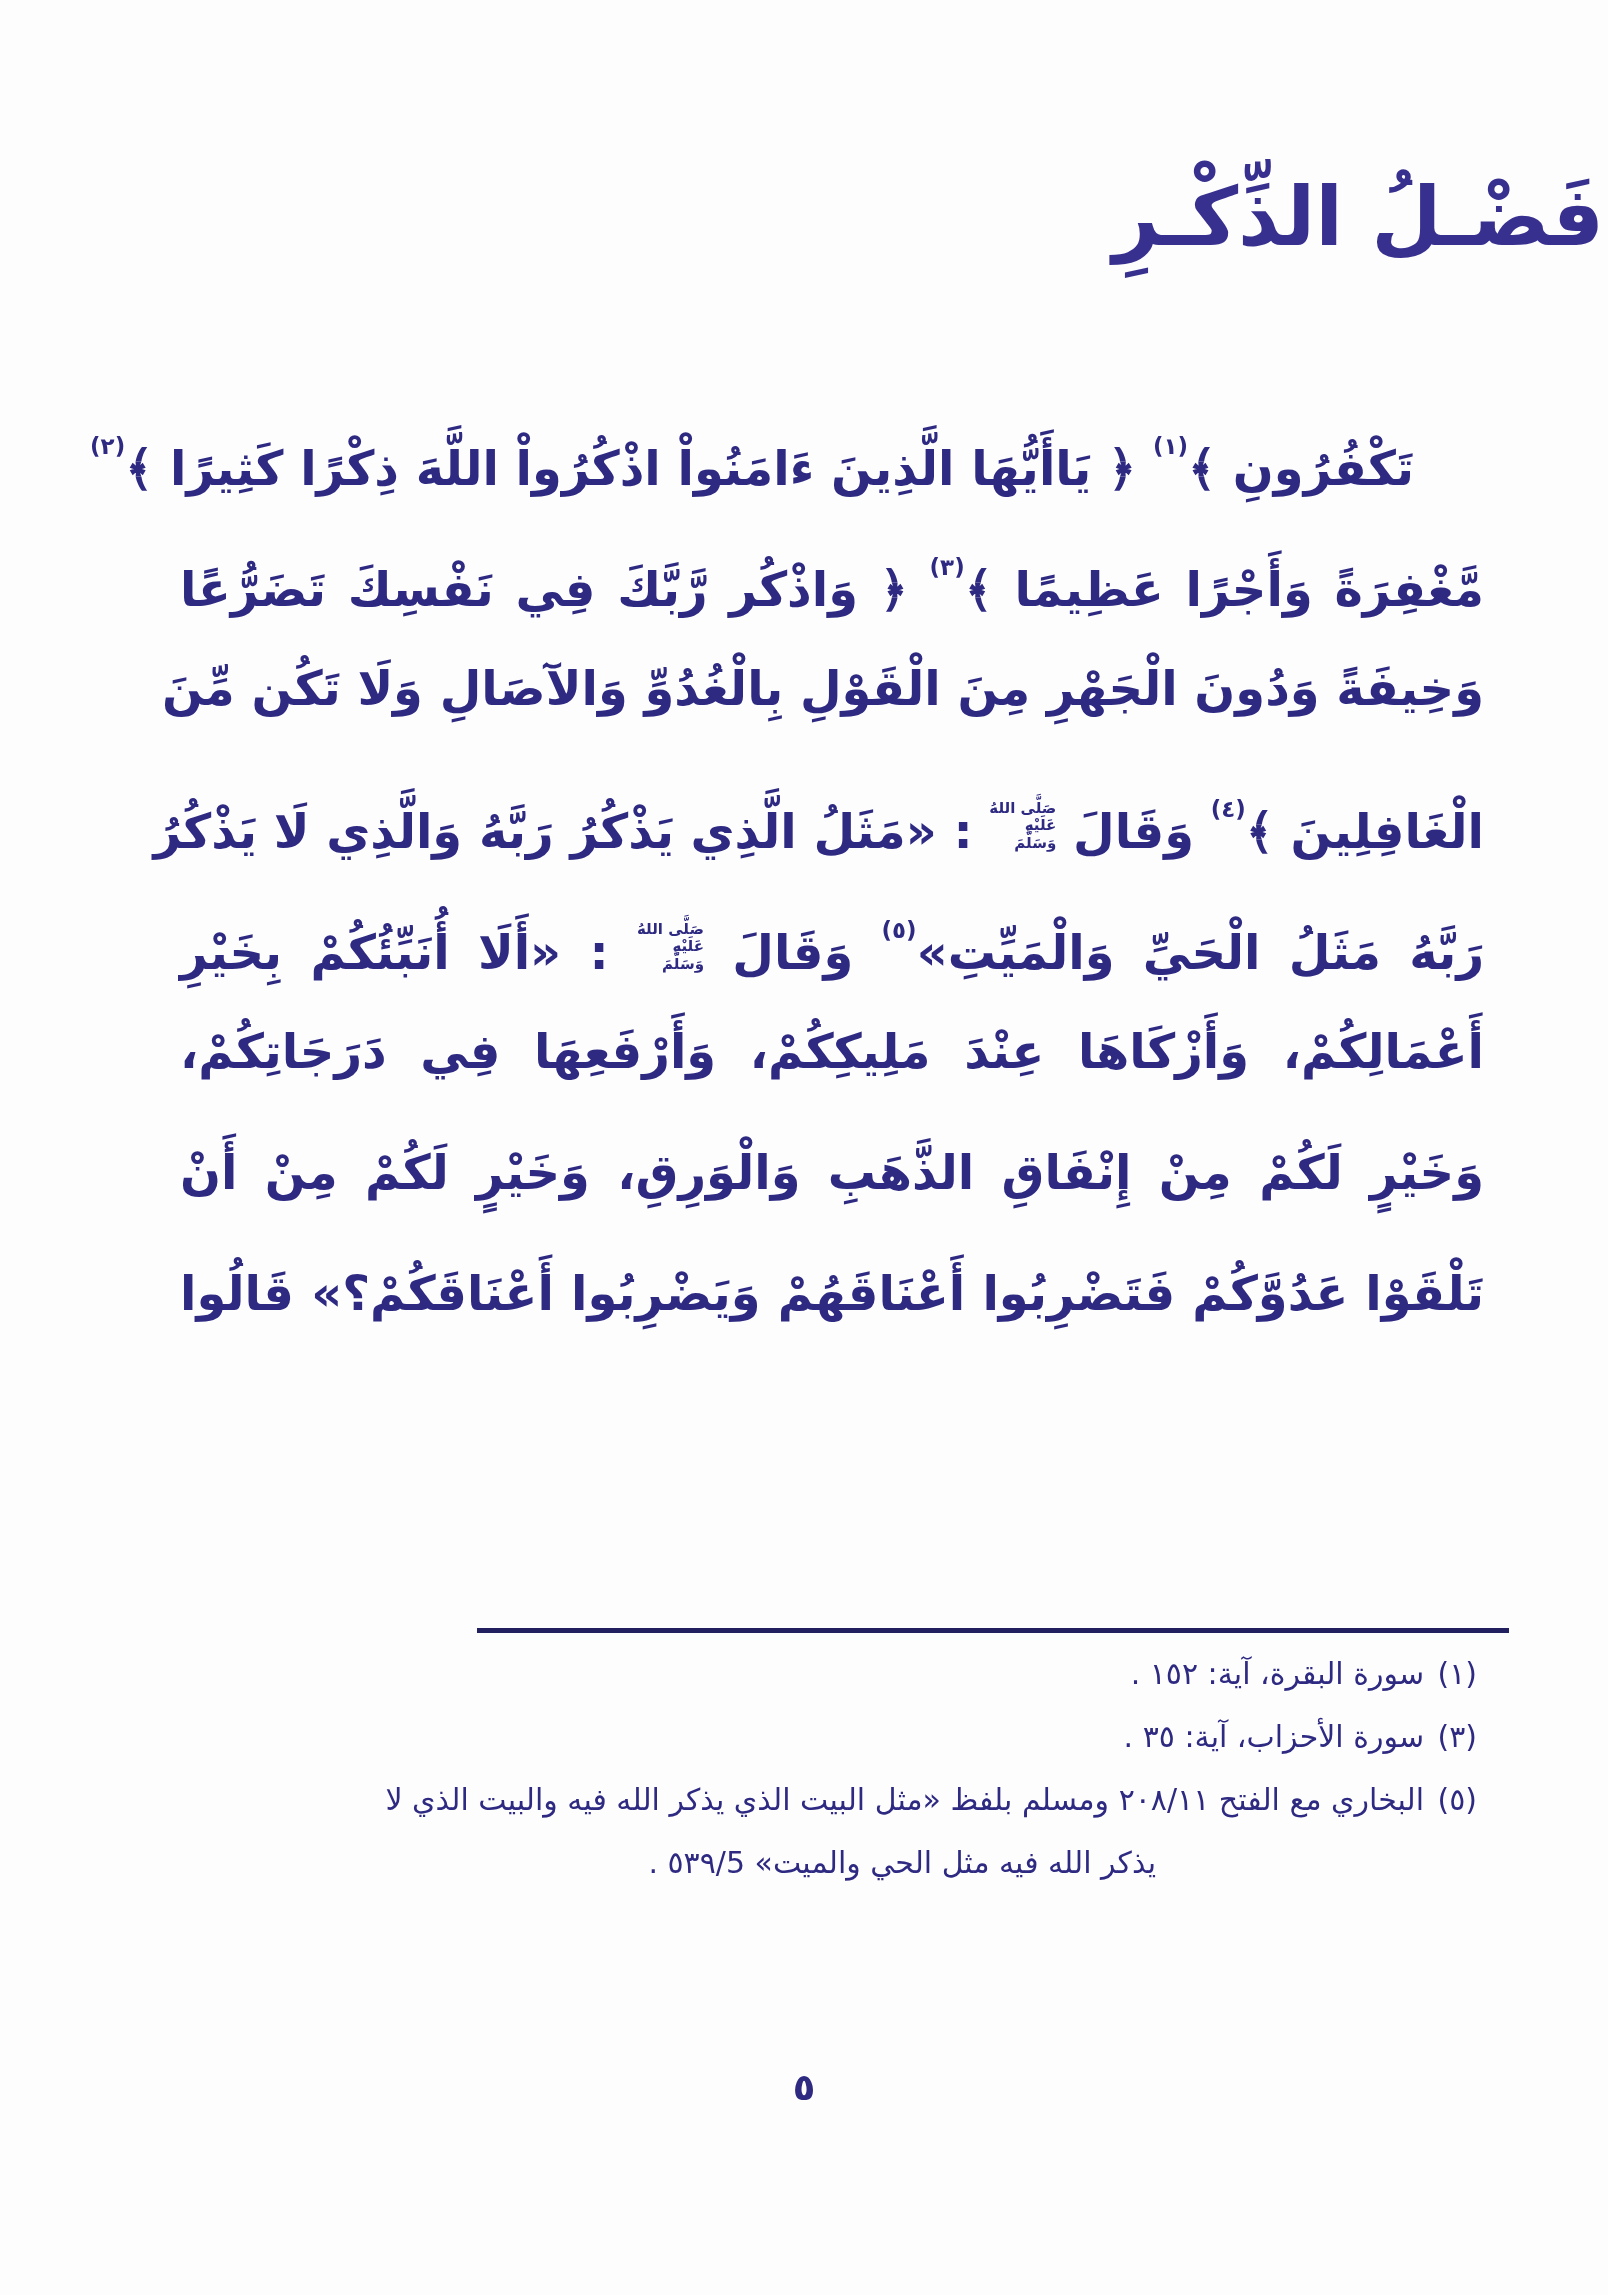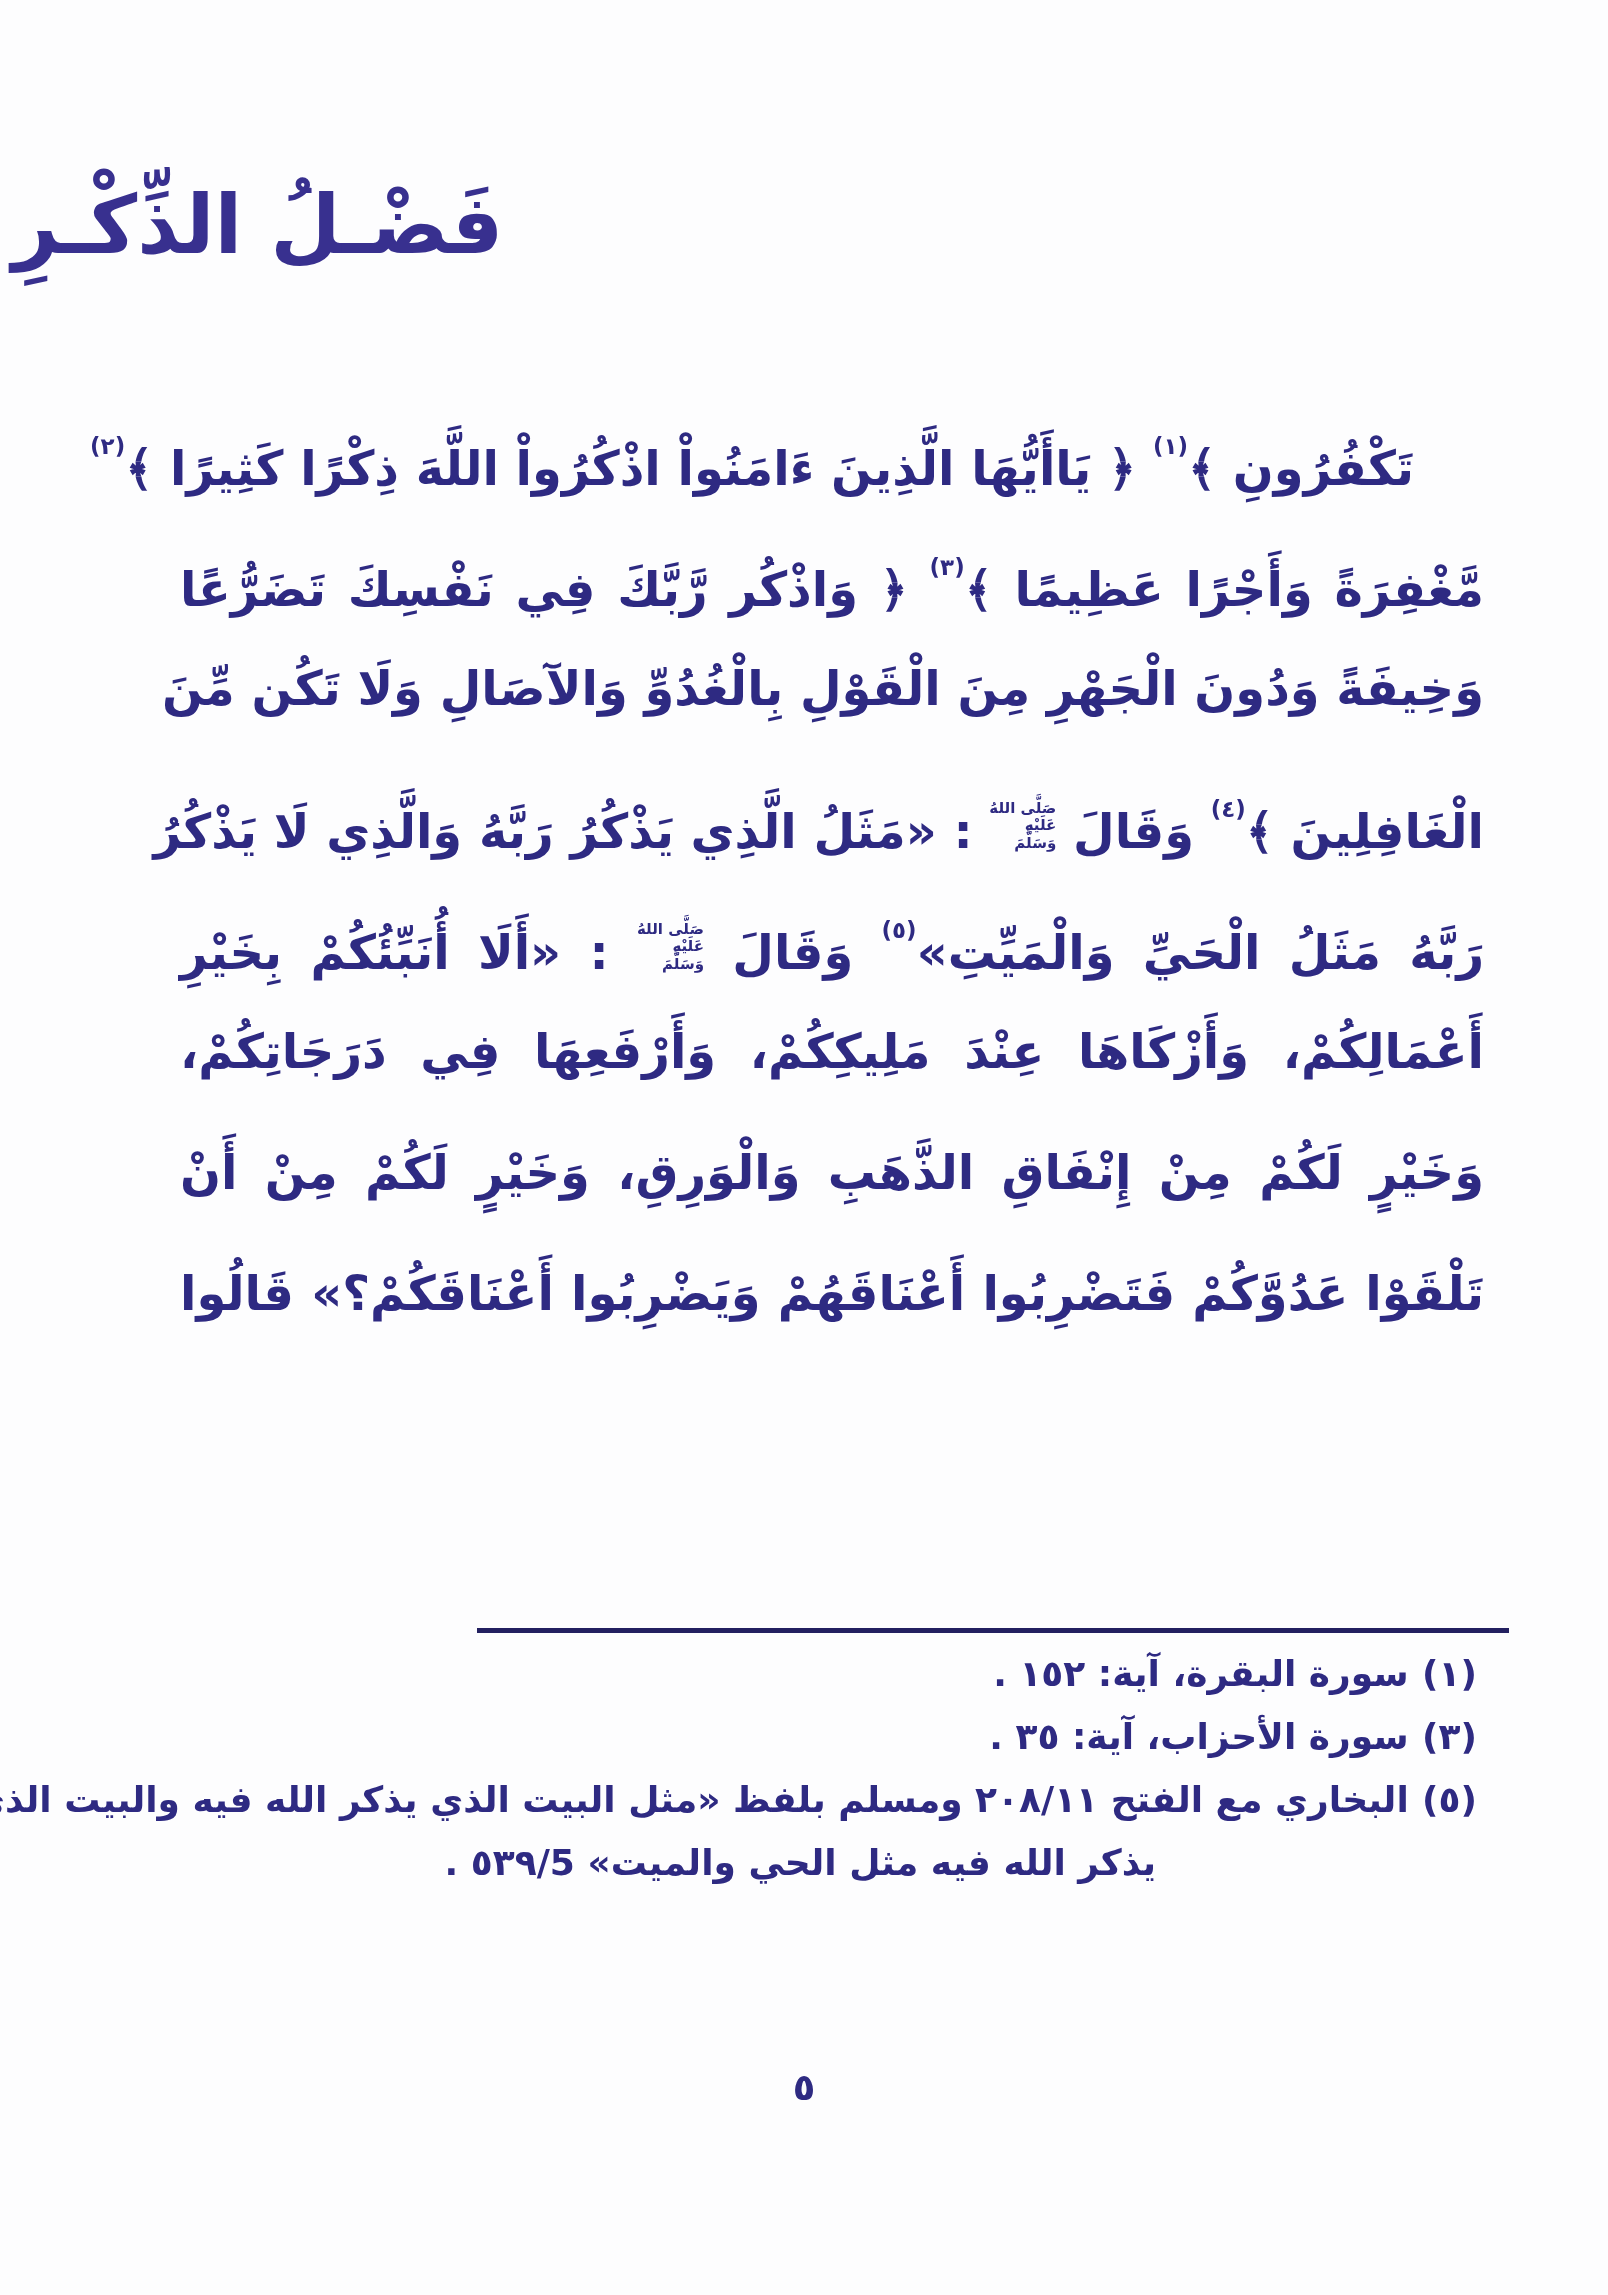--- a/index.html
+++ b/index.html
@@ -15,22 +15,22 @@
     background: var(--paper, #fdfdfe);
     color: var(--ink, #2e2a82);
     overflow: hidden;
     direction: rtl;
   }
   .title {
     position: absolute;
     top: 166px;
     left: 0;
     right: 0;
-    margin: 12px;
-    text-align: left;
+    margin: 4px;
+    text-align: right;
     font-size: 81px;
     font-weight: bold;
     color: var(--title-ink, #38308f);
     letter-spacing: 1.3px;
   }
   .body-text {
     position: absolute;
     top: 386px;
     right: 124px;
     width: 1304px;
@@ -77,22 +77,22 @@
     position: absolute;
     top: 1642px;
     right: 131px;
     width: 1309px;
     direction: rtl;
     color: var(--ink, #2e2a82);
   }
   .fn-line {
     height: 63px;
     line-height: 63px;
-    font-size: 36px;
-    font-weight: bold;
+    font-size: 30px;
+    font-weight: normal;
     text-align: right;
     white-space: nowrap;
   }
   .fn-marker { margin-left: 13.4px; }
   .fn-cont { padding-right: 321px; }
   .page-number {
     position: absolute;
     top: 2066px;
     left: 0;
     right: 0;

